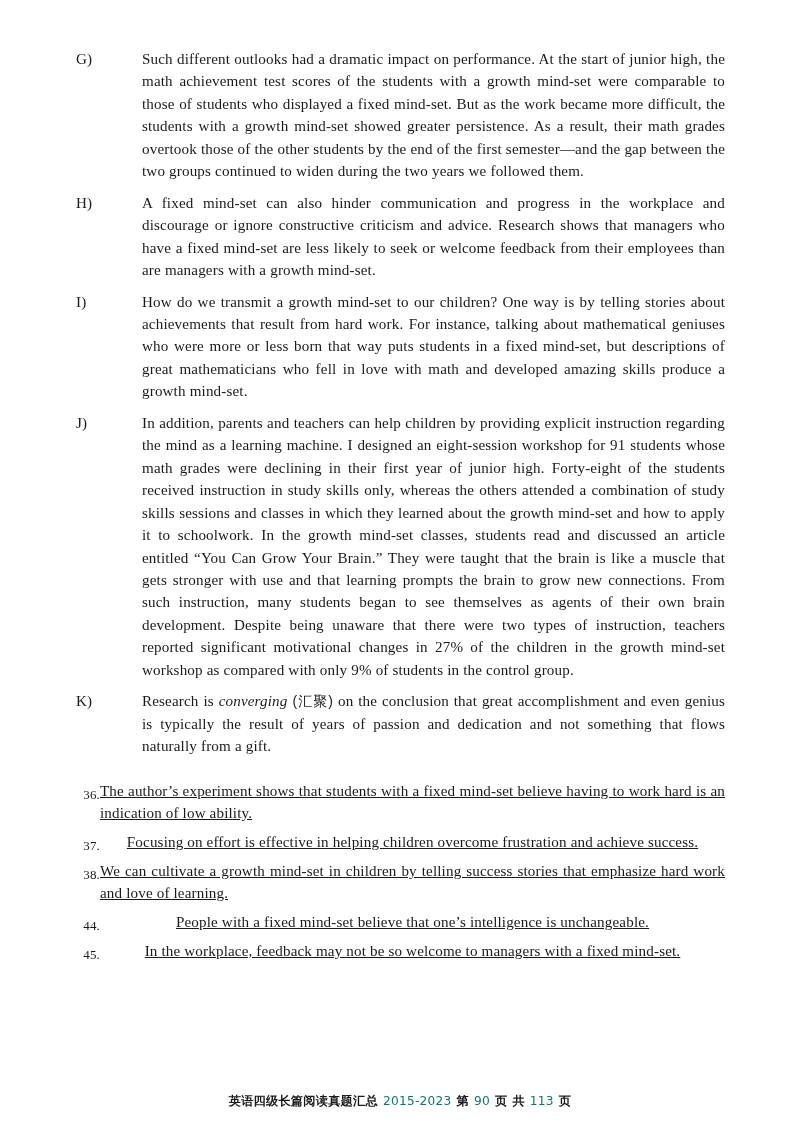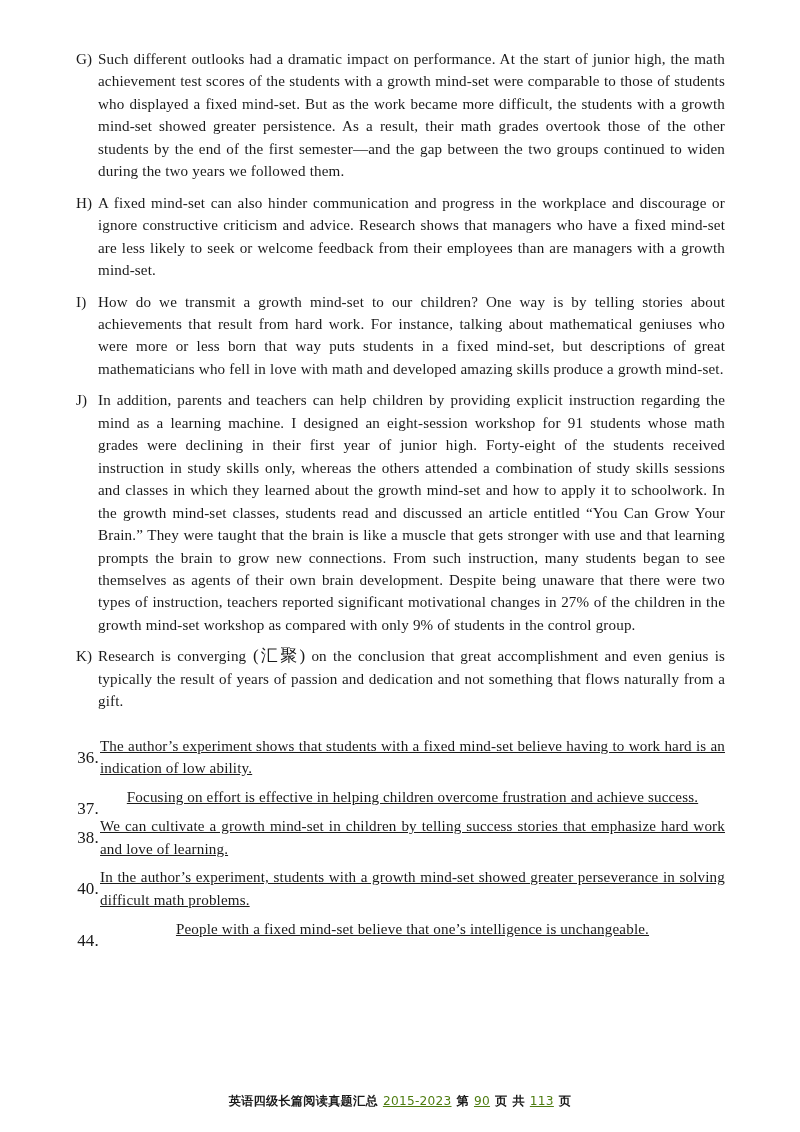--- a/index.html
+++ b/index.html
@@ -43,50 +43,50 @@
 
   .para-label {
     position: absolute;
     left: 0;
     top: 0;
     width: 22px;
     text-align: left;
     font-size: 15.1px;
     line-height: 22.45px;
   }
-  .para-body { display: block; }
+  .para-body { display: block; margin-left: 44px; }
 
-  .para .ital { }
+  .para .ital { font-style: italic; }
   .para .cjk {
-    font-family: Liberation Serif, serif;
-    font-size: 17px;
+    font-family: Liberation Sans, sans-serif;
+    font-size: 14px;
   }
 
   
   #questions {
     margin-top: 22px;
   }
   .qitem {
     position: relative;
     padding-left: 24px;
     margin: 0 0 6.5px 0;
     text-align: justify;
     text-justify: inter-word;
     font-size: 15.1px;
     line-height: 22.45px;
     letter-spacing: 0.01em;
   }
   .qitem:last-child { margin-bottom: 0; }
   .qnum {
     position: absolute;
     left: 0;
-    top: 12px;
+    top: 4px;
     width: 24px;
-    text-align: center;
-    font-size: 17px;
+    text-align: right;
+    font-size: 13px;
     line-height: 22.45px;
   }
   .qtext { display: block; text-decoration: underline; }
 
   
   .qitem.single .qtext { text-align: center; }
 
   
   #footer {
     position: absolute;
@@ -100,23 +100,22 @@
     font-family: Liberation Serif, serif;
     font-size: 12.2px;
     font-weight: 700;
     color: #1a1a1a;
     letter-spacing: 0.02em;
   }
   #footer .ft-num {
     font-family: "DejaVu Sans", "Liberation Sans", sans-serif;
     font-size: 12.2px;
     font-weight: 500;
-    color: #4d7c0f;
+    color: #0f766e;
     letter-spacing: 0.02em;
-    text-decoration: underline;
   }
   #footer .sp { display: inline-block; width: 5px; }
 </style>
 </head>
 <body>
 
 <div id="page">
 
   <div id="passage">
 
@@ -158,33 +157,33 @@
       <span class="qnum">37.</span>
       <span class="qtext">Focusing on effort is effective in helping children overcome frustration and achieve success.</span>
     </div>
 
     <div class="qitem">
       <span class="qnum">38.</span>
       <span class="qtext">We can cultivate a growth mind-set in children by telling success stories that emphasize hard work and love of learning.</span>
     </div>
 
 
-    <div class="qitem">
-      <span class="qnum">40.</span>
-      <span class="qtext">In the author’s experiment, students with a growth mind-set showed greater perseverance in solving difficult math problems.</span>
-    </div>
 
 
 
 
     <div class="qitem single">
       <span class="qnum">44.</span>
       <span class="qtext">People with a fixed mind-set believe that one’s intelligence is unchangeable.</span>
     </div>
 
+    <div class="qitem single">
+      <span class="qnum">45.</span>
+      <span class="qtext">In the workplace, feedback may not be so welcome to managers with a fixed mind-set.</span>
+    </div>
 
   </div>
 
   <div id="footer">
     <span class="ft-cjk">英语四级长篇阅读真题汇总</span><span class="sp"></span><span class="ft-num">2015-2023</span><span class="sp"></span><span class="ft-cjk">第</span><span class="sp"></span><span class="ft-num">90</span><span class="sp"></span><span class="ft-cjk">页</span><span class="sp"></span><span class="ft-cjk">共</span><span class="sp"></span><span class="ft-num">113</span><span class="sp"></span><span class="ft-cjk">页</span>
   </div>
 
 </div>
 
 </body></html>

